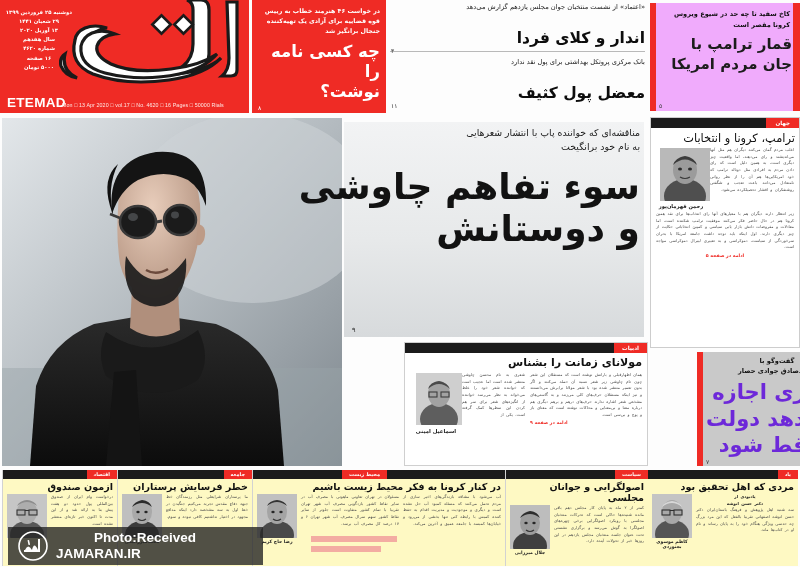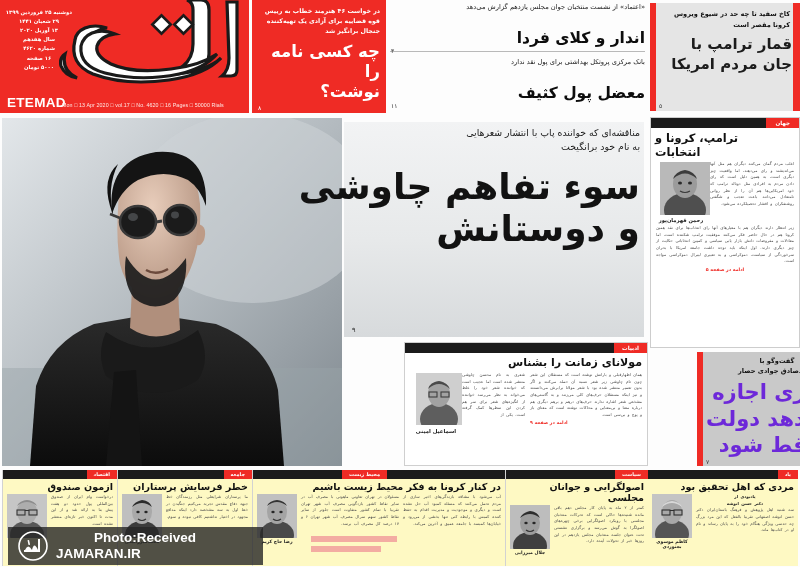--- a/index.html
+++ b/index.html
@@ -88,21 +88,21 @@
     font-size: 15.5px; font-weight: bold; color: #0d0d0d;
     text-align: right; letter-spacing: -0.5px; margin-top: 17px;
   }
   #topmid .rule { border-top: 1px solid #b9b9b9; margin: 4px 0 5px 0; }
   #topmid .pn { position: absolute; right: auto; left: 1px; font-size: 6px; color: #222; }
 
   
   #toprightbox {
     position: absolute; left: 650px; top: 3px;
     width: 150px; height: 108px;
-    background: #e5e5e5;
+    background: #f0abfc;
     direction: rtl;
     padding: 6px 8px 4px 8px;
   }
   #toprightbox::after {
     content: ""; position: absolute; right: -0px; top: 0;
     width: 0;
   }
   #trb-redbar {
     position: absolute; right: 0px; top: 0; width: 7px; height: 100%;
     background: #ef2b25;
@@ -197,22 +197,22 @@
     background: #fff; border: 0.6px solid #cdcdcd;
     direction: rtl;
   }
   .sbtabrow { position: relative; height: 10px; background: #1b1b1b; }
   .sbtab {
     position: absolute; right: 0; top: 0; height: 10px;
     background: #ef2b25; color: #fff; font-weight: bold;
     font-size: 5.6px; padding: 1.6px 9px 0 9px;
   }
   #sb-world .h {
-    font-size: 11.4px; font-weight: bold; color: #111;
-    text-align: left; padding: 3px 12px 2px 4px; letter-spacing: -0.4px;
+    font-size: 11.4px; font-weight: normal; color: #111;
+    text-align: right; padding: 3px 4px 2px 4px; letter-spacing: -0.4px;
   }
   #sb-world .body { padding: 0 5px 3px 5px; position: relative; }
   #sb-world .portrait {
     float: left; width: 50px; height: 53px; margin: 1px 0 2px 4px;
     background: linear-gradient(150deg,#9a9a9a,#4c4c4c);
     position: relative; overflow: hidden;
   }
   #sb-world .author {
     clear: left; float: left; width: 50px;
     font-size: 5.2px; font-weight: bold; color: #1c1c1c;

